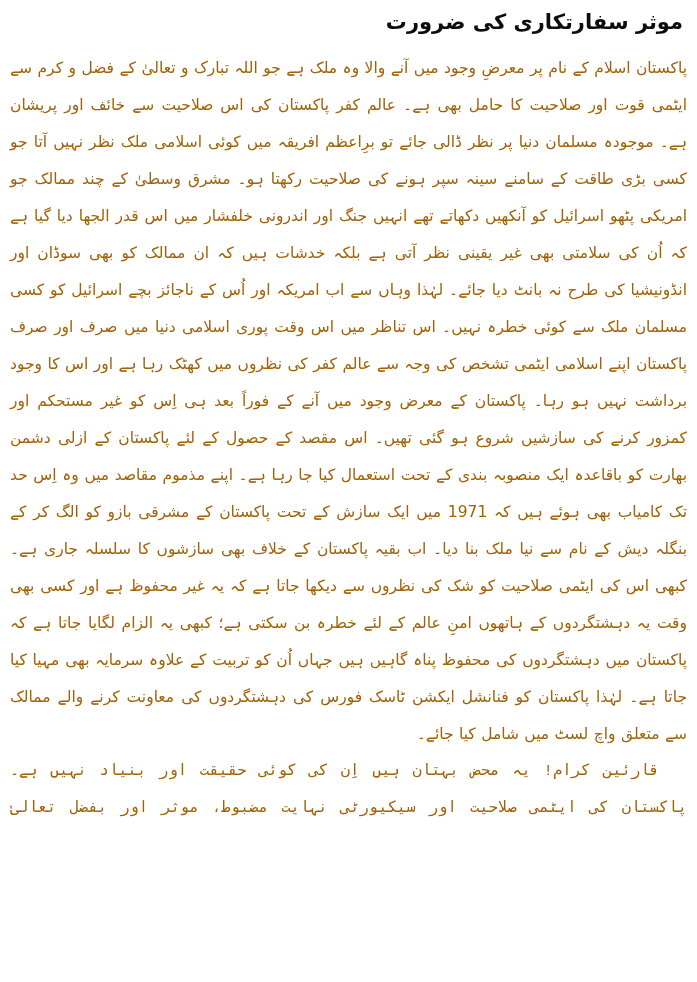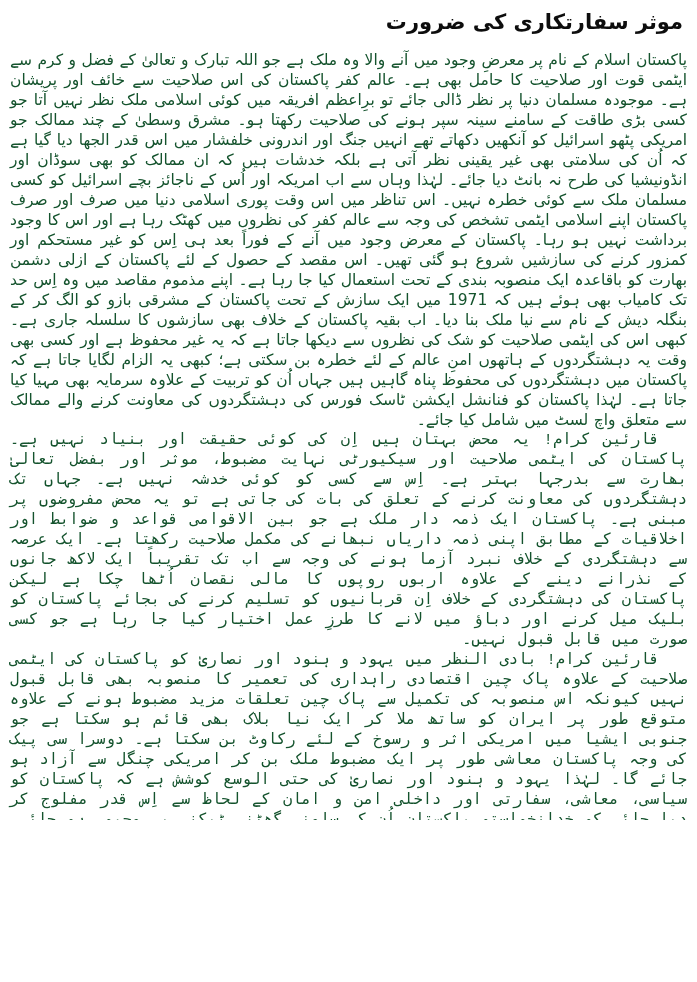--- a/index.html
+++ b/index.html
@@ -22,23 +22,23 @@
   .article-title {
     font-size: 21px;
     font-weight: bold;
     text-align: right;
     color: #0d0d0d;
     margin: 2px 4px 16px 0;
     letter-spacing: 0.5px;
   }
   .article-body p {
     font-size: 15.5px;
-    line-height: 20px;
+    line-height: 37px;
     text-align: justify;
-    color: #14532d;
+    color: #a16207;
     margin: 0;
     word-spacing: 0.5px;
   }
   .article-body p.indented {
     text-indent: 28px;
     font-family: Liberation Mono, monospace;
   }
 </style>
 </head>
 <body>

